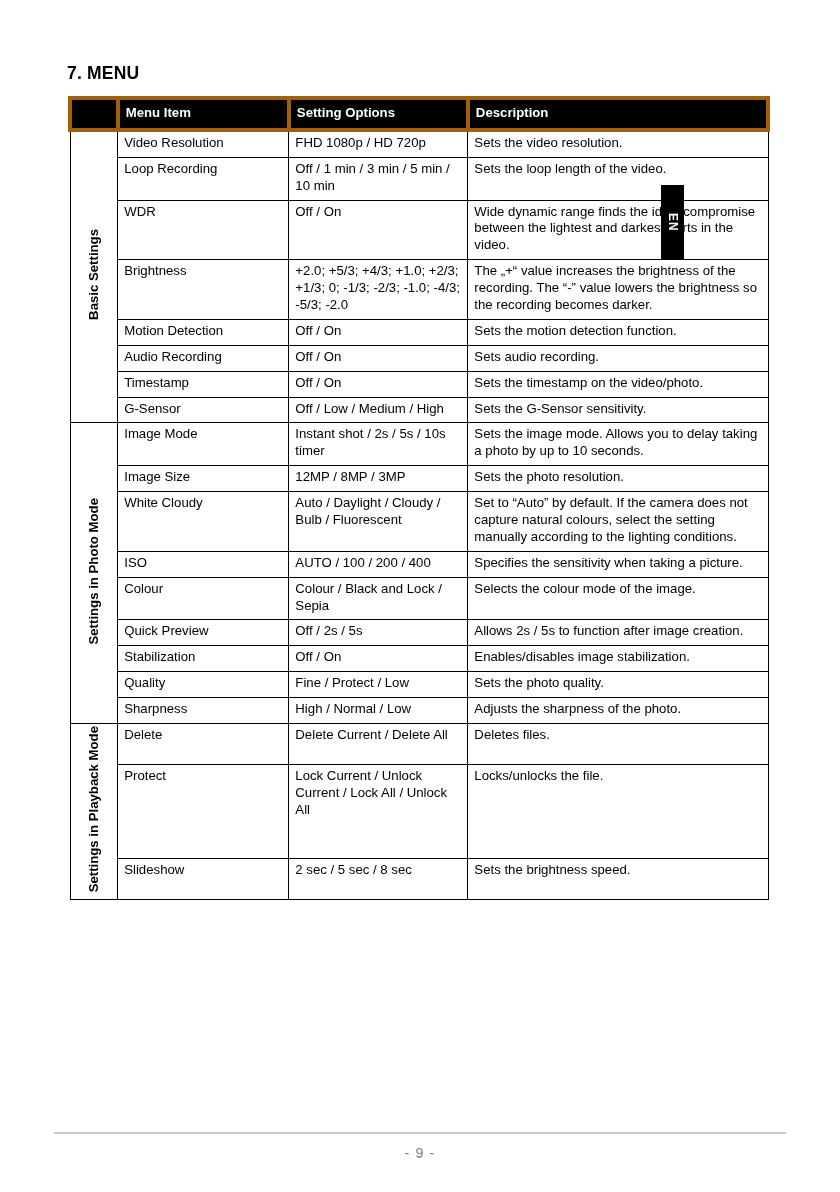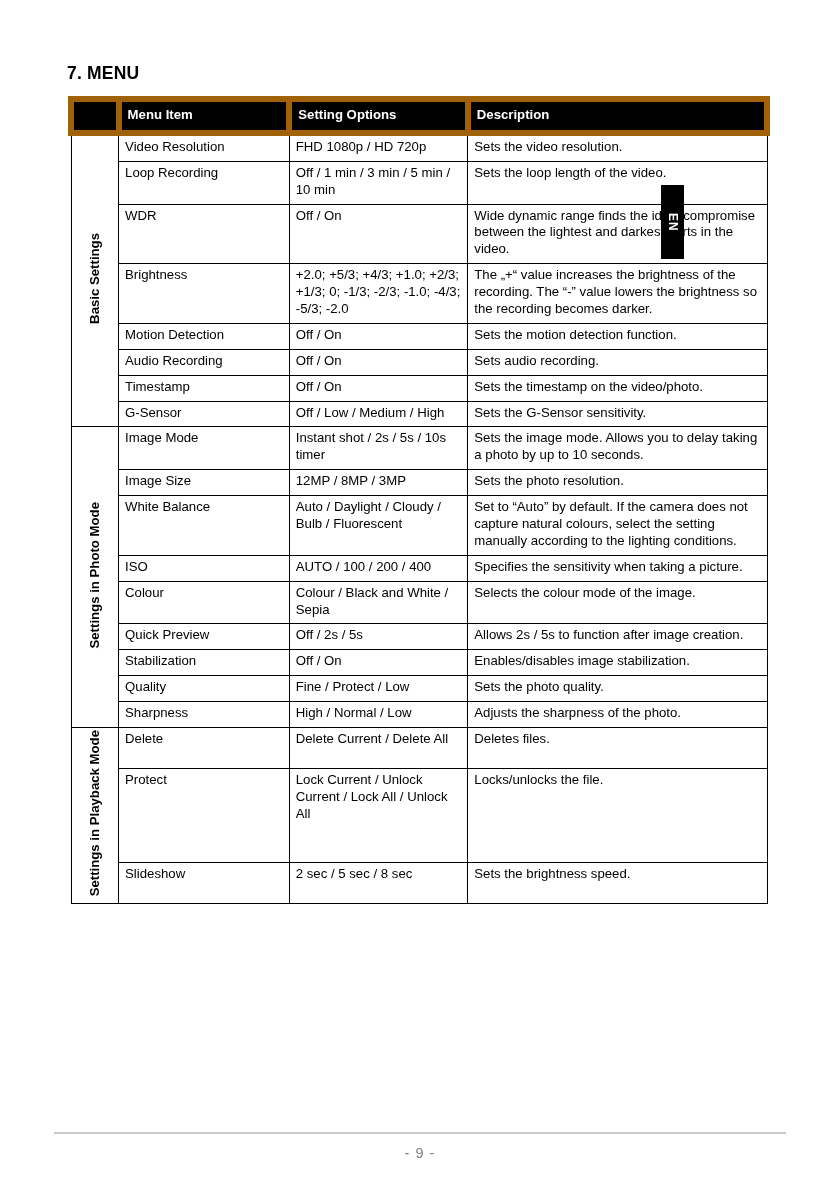--- a/index.html
+++ b/index.html
@@ -40,21 +40,21 @@
     padding: 3px 6px 5px 6px;
     vertical-align: top;
     text-align: left;
   }
   .menu-table thead th {
     background: #000;
     color: #fff;
     font-size: 13.2px;
     font-weight: bold;
     padding: 5px 6px 6px 6px;
-    border: 6px solid #a16207;
+    border: 4px solid #a16207;
   }
   .menu-table td.cell-item { font-weight: normal; }
   .menu-table td.section-cell {
     vertical-align: middle;
     text-align: center;
     padding: 2px;
   }
   .vertical-label {
     writing-mode: vertical-rl;
     transform: rotate(180deg);
@@ -168,32 +168,32 @@
           <td class="cell-item">Image Mode</td>
           <td class="cell-options">Instant shot / 2s / 5s / 10s timer</td>
           <td class="cell-desc">Sets the image mode. Allows you to delay taking a photo by up to 10 seconds.</td>
         </tr>
         <tr>
           <td class="cell-item">Image Size</td>
           <td class="cell-options">12MP / 8MP / 3MP</td>
           <td class="cell-desc">Sets the photo resolution.</td>
         </tr>
         <tr>
-          <td class="cell-item">White Balance</td>
+          <td class="cell-item">White Cloudy</td>
           <td class="cell-options">Auto / Daylight / Cloudy / Bulb / Fluorescent</td>
           <td class="cell-desc">Set to “Auto” by default. If the camera does not capture natural colours, select the setting manually according to the lighting conditions.</td>
         </tr>
         <tr>
           <td class="cell-item">ISO</td>
           <td class="cell-options">AUTO / 100 / 200 / 400</td>
           <td class="cell-desc">Specifies the sensitivity when taking a picture.</td>
         </tr>
         <tr>
           <td class="cell-item">Colour</td>
-          <td class="cell-options">Colour / Black and White / Sepia</td>
+          <td class="cell-options">Colour / Black and Lock / Sepia</td>
           <td class="cell-desc">Selects the colour mode of the image.</td>
         </tr>
         <tr>
           <td class="cell-item">Quick Preview</td>
           <td class="cell-options">Off / 2s / 5s</td>
           <td class="cell-desc">Allows 2s / 5s to function after image creation.</td>
         </tr>
         <tr>
           <td class="cell-item">Stabilization</td>
           <td class="cell-options">Off / On</td>

